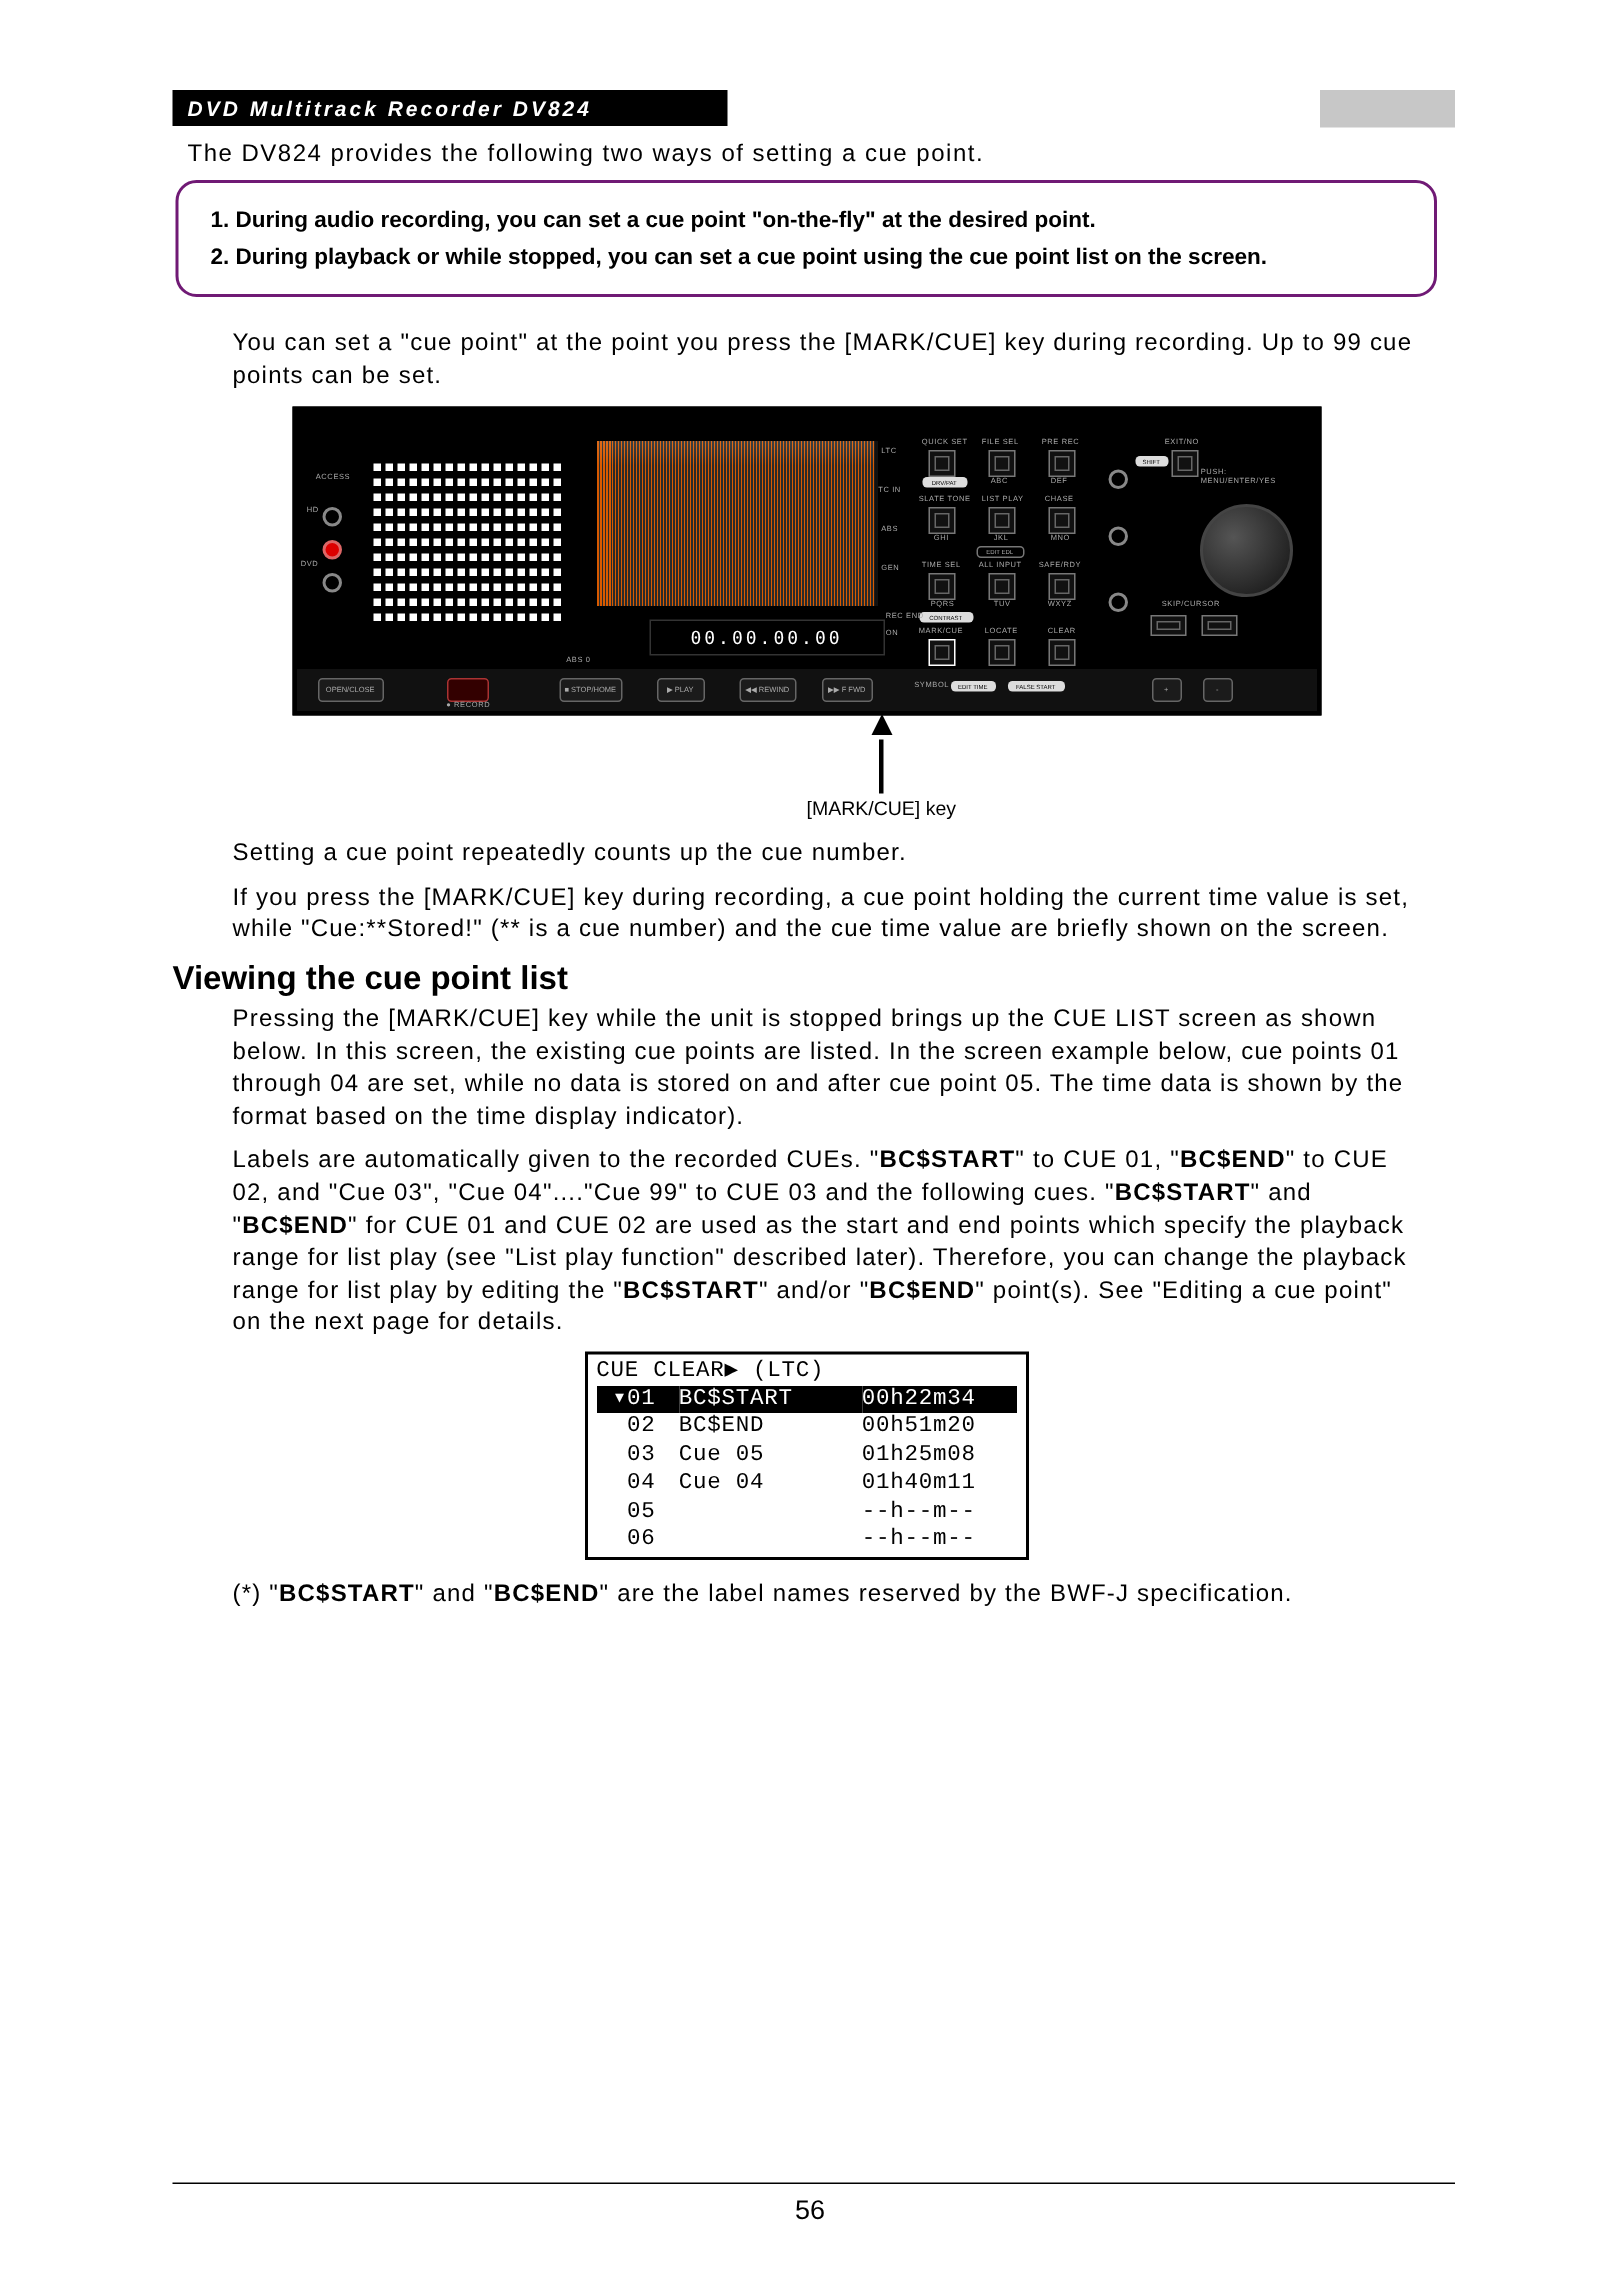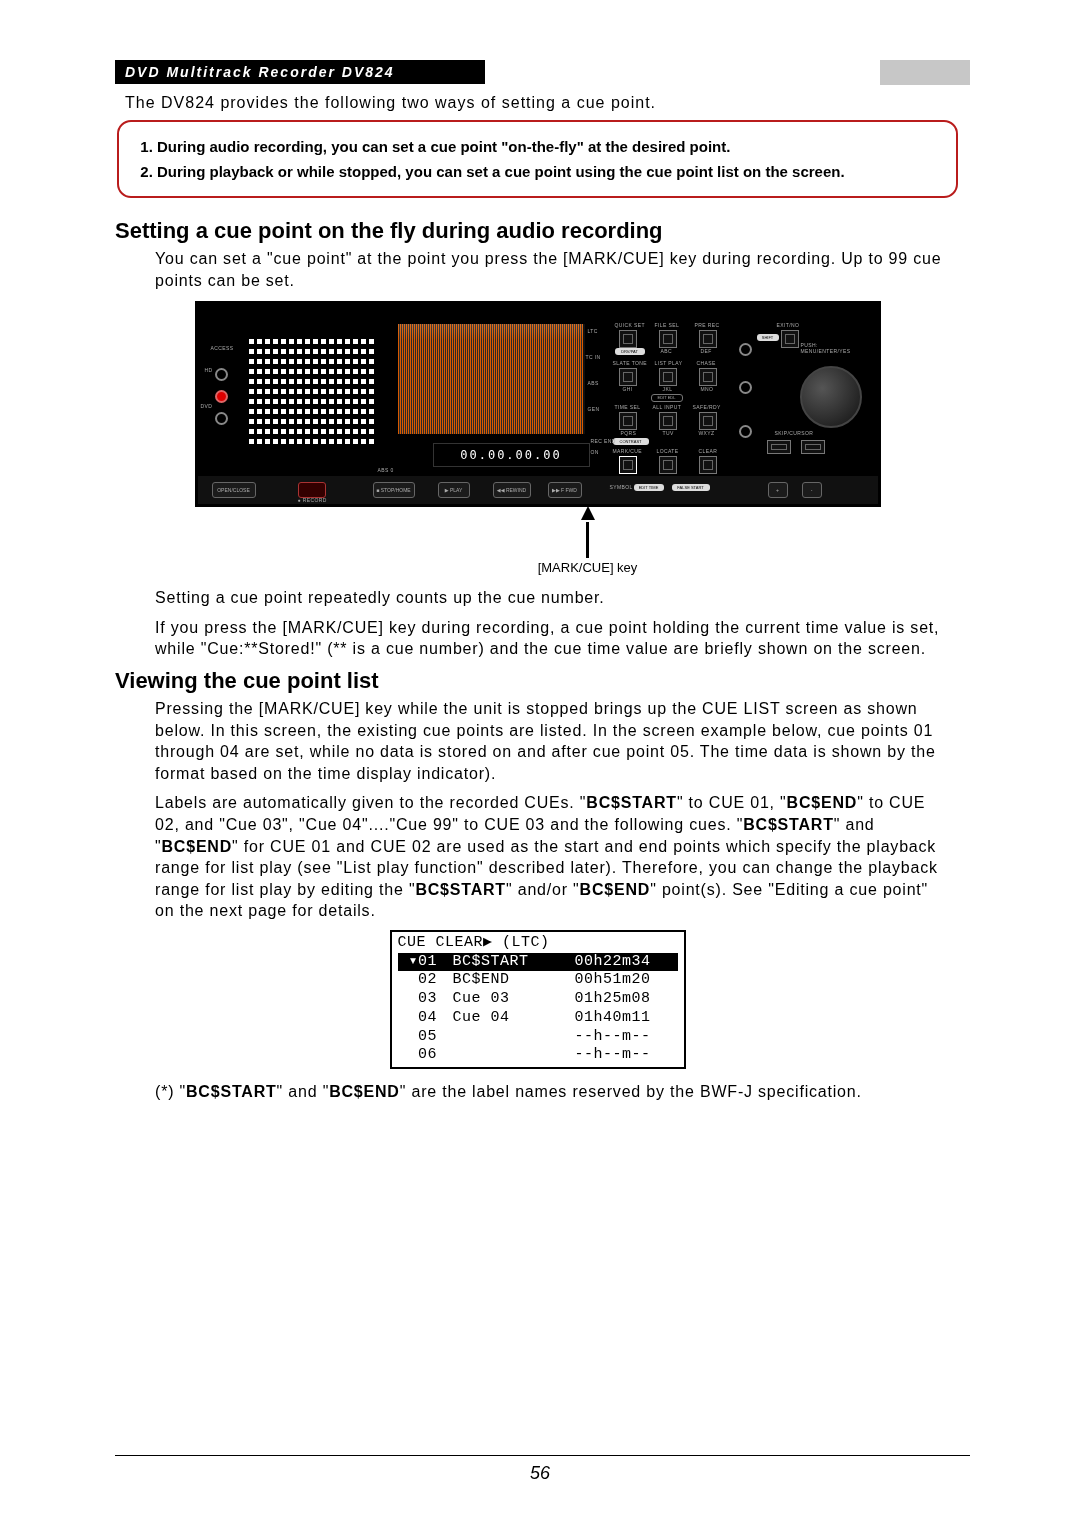--- a/index.html
+++ b/index.html
@@ -49,21 +49,21 @@
     margin-left: 60px;
     margin-right: 60px;
   }
   .intro-text {
     font-size: 16px;
     margin-top: 10px;
     letter-spacing: 1px;
     padding: 0 10px;
   }
   .rounded-box {
-    border: 2px solid #b91c1c;
+    border: 2px solid #701a75;
     border-radius: 14px;
     margin: 8px 2px 20px 2px;
     padding: 10px 16px 10px 16px;
   }
   .rounded-box ol {
     margin: 0;
     padding-left: 22px;
     font-size: 15px;
     font-weight: bold;
   }
@@ -192,21 +192,21 @@
   .cue-head { font-weight: normal; white-space:pre; }
   .cue-row { display:flex; white-space: pre; }
   .cue-row.hl .c1, .cue-row.hl .c2, .cue-row.hl .c3 { background:#000; color:#fff; }
   .c1 {width: 44px; padding-left: 11px;}
   .c2 {width: 122px;}
   .c3 {flex:1;text-align:left;}
   .footnote { font-size: 16px; letter-spacing: 0.8px; margin: 14px 10px 0 40px;}
   .page-num {
     position: absolute;
     bottom: 34px; left: 0; width: 100%;
-    text-align: center; font-size: 18px; font-style: italic;
+    text-align: center; font-size: 18px;
   }
   .bottom-rule {
     position: absolute;
     bottom: 62px; left: 115px; right: 110px;
     border-top: 1.5px solid #000;
   }
 </style>
 </head>
 <body>
 
@@ -220,21 +220,20 @@
 
   <div class="intro-text">The DV824 provides the following two ways of setting a cue point.</div>
 
   <div class="rounded-box">
     <ol>
       <li>During audio recording, you can set a cue point "on-the-fly" at the desired point.</li>
       <li>During playback or while stopped, you can set a cue point using the cue point list on the screen.</li>
     </ol>
   </div>
 
-  <div class="subhead">Setting a cue point on the fly during audio recording</div>
   <div class="body-text">You can set a "cue point" at the point you press the [MARK/CUE] key during recording. Up to 99 cue points can be set.</div>
 
   <div class="device-fig-wrap">
     <div class="device-fig">
       <div class="leds">
         <div class="rp-lab" style="top:-14px;left:-4px;">ACCESS</div>
         <div class="led"></div>
         <div class="rp-lab" style="top:8px;left:-10px;">HD</div>
         <div class="led red"></div>
         <div class="rp-lab" style="top:44px;left:-14px;">DVD</div>
@@ -539,21 +538,21 @@
 
   <div class="body-text">
     <span>Labels are automatically given to the recorded CUEs. "</span><b>BC$START</b><span>" to CUE 01, "</span><b>BC$END</b><span>" to CUE 02, and "Cue 03", "Cue 04"...."Cue 99" to CUE 03 and the following cues. "</span><b>BC$START</b><span>" and "</span><b>BC$END</b><span>" for CUE 01 and CUE 02 are used as the start and end points which specify the playback range for list play (see "List play function" described later). Therefore, you can change the playback range for list play by editing the "</span><b>BC$START</b><span>" and/or "</span><b>BC$END</b><span>" point(s). See "Editing a cue point" on the next page for details.</span>
   </div>
 
   <div class="cue-list">
     <div class="cue-head">CUE CLEAR▶ (LTC)</div>
     <div id="cue-rows">
         <div class="cue-row hl"><span class="c1">▾01 </span><span class="c2">BC$START </span><span class="c3">00h22m34</span></div>
         <div class="cue-row"><span class="c1"> 02 </span><span class="c2">BC$END   </span><span class="c3">00h51m20</span></div>
-        <div class="cue-row"><span class="c1"> 03 </span><span class="c2">Cue 03   </span><span class="c3">01h25m08</span></div>
+        <div class="cue-row"><span class="c1"> 03 </span><span class="c2">Cue 05   </span><span class="c3">01h25m08</span></div>
         <div class="cue-row"><span class="c1"> 04 </span><span class="c2">Cue 04   </span><span class="c3">01h40m11</span></div>
         <div class="cue-row"><span class="c1"> 05 </span><span class="c2">         </span><span class="c3">--h--m--</span></div>
         <div class="cue-row"><span class="c1"> 06 </span><span class="c2">         </span><span class="c3">--h--m--</span></div>
       </div>
   </div>
 
   <div class="footnote">
     <span>(*) "</span><b>BC$START</b><span>" and "</span><b>BC$END</b><span>" are the label names reserved by the BWF-J specification.</span>
   </div>
 

